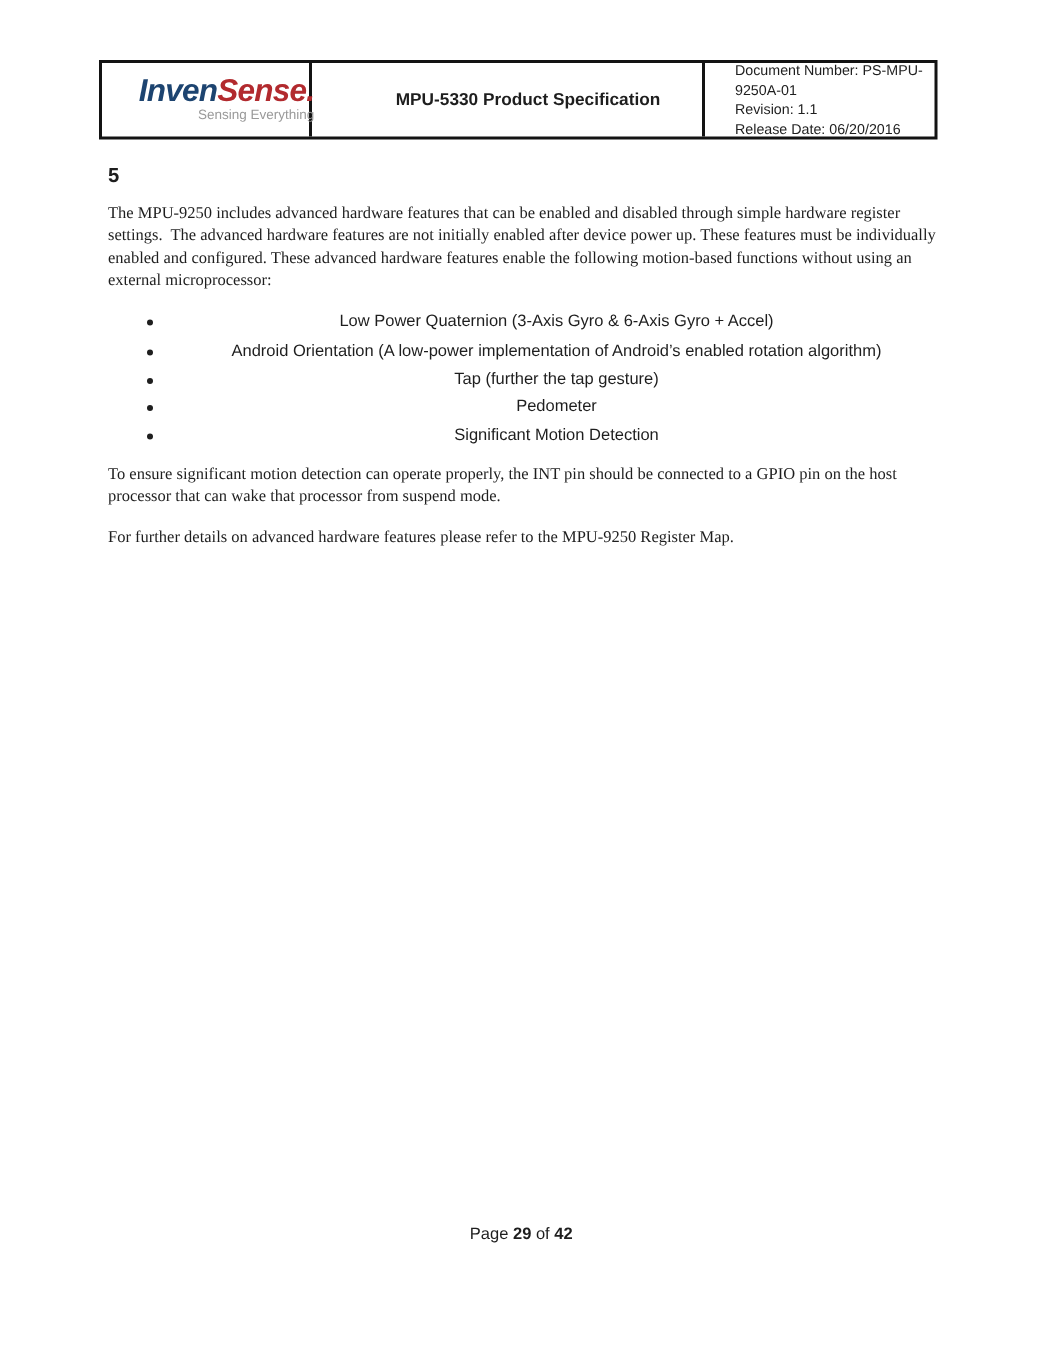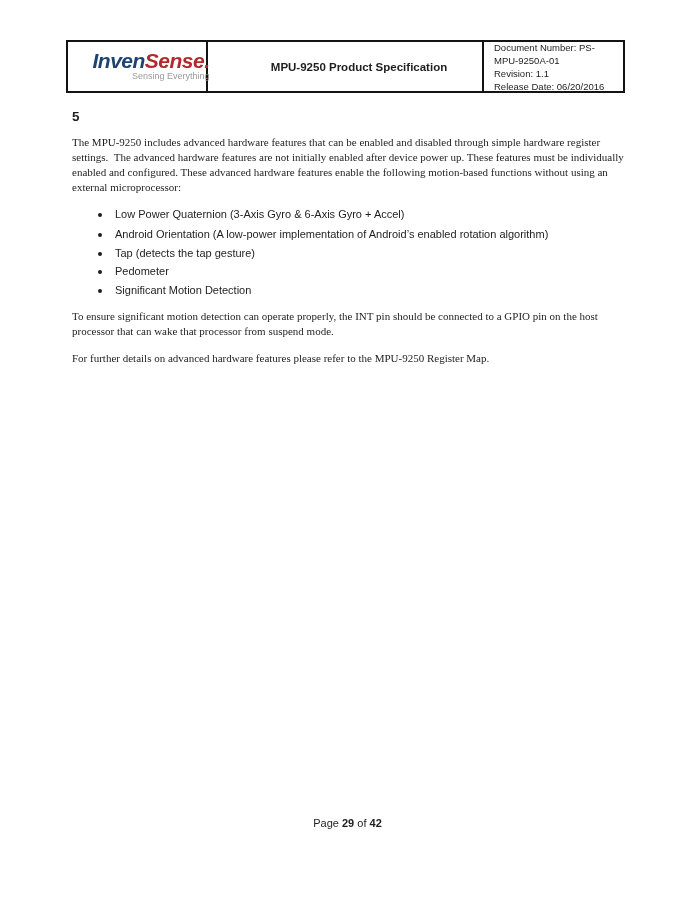--- a/index.html
+++ b/index.html
@@ -28,22 +28,22 @@
     border-right: 2px solid #131313;
     display: flex; align-items: center; justify-content: center;
   }
   .cell-title {
     flex: 1;
     border-right: 2px solid #131313;
     display: flex; align-items: center; justify-content: center;
     font-weight: bold; font-size: 11.5px;
   }
   .cell-docinfo {
-    width: 139px;
-    padding: 6px 4px 6px 10px;
+    width: 153px;
+    padding: 6px 4px 6px 20px;
     font-size: 9.5px;
     line-height: 13px;
     display: flex; flex-direction: column; justify-content: center;
   }
 
   .logo-block { line-height: 1; transform: translateY(-1px); }
   .logo-word {
     font-style: italic; font-weight: bold;
     font-size: 21px; letter-spacing: -0.5px;
     white-space: nowrap;
@@ -74,20 +74,21 @@
     display: flex;
   }
   .section-number { margin-right: 14px; }
   p { margin: 0 0 12px 0; font-family: Liberation Serif, serif; }
   p.pre { white-space: pre-wrap; }
 
   ul.feature-list {
     list-style: none;
     margin: 0 0 11px 0;
     padding: 0;
+    text-align: center;
   }
   ul.feature-list li {
     position: relative;
     padding-left: 43px;
     line-height: 15px;
     margin-bottom: 3.5px;
   }
   ul.feature-list li::before {
     content: "";
     position: absolute;
@@ -115,40 +116,40 @@
 <body>
 
 <div class="header-table">
   <div class="cell cell-logo">
     <div class="logo-block">
       <span class="logo-word"><span class="logo-blue">Inven</span><span class="logo-red">Sense</span><span class="logo-red">.</span></span>
       <span class="logo-tagline">Sensing Everything</span>
     </div>
   </div>
   <div class="cell cell-title">
-    <span>MPU-9250 Product Specification</span>
+    <span>MPU-5330 Product Specification</span>
   </div>
   <div class="cell cell-docinfo">
     <div>Document Number: PS-MPU-9250A-01</div>
     <div>Revision: 1.1</div>
     <div>Release Date: 06/20/2016</div>
   </div>
 </div>
 
 <div class="content">
   <h1 class="section-heading">
     <span class="section-number">5</span>
   </h1>
 
   <p class="pre">The MPU-9250 includes advanced hardware features that can be enabled and disabled through simple hardware register settings.  The advanced hardware features are not initially enabled after device power up. These features must be individually enabled and configured. These advanced hardware features enable the following motion-based functions without using an external microprocessor:</p>
 
   <ul class="feature-list">
     <li>Low Power Quaternion (3-Axis Gyro &amp; 6-Axis Gyro + Accel)</li>
     <li>Android Orientation (A low-power implementation of Android’s enabled rotation algorithm)</li>
-    <li>Tap (detects the tap gesture)</li>
+    <li>Tap (further the tap gesture)</li>
     <li>Pedometer</li>
     <li>Significant Motion Detection</li>
   </ul>
 
   <p>To ensure significant motion detection can operate properly, the INT pin should be connected to a GPIO pin on the host processor that can wake that processor from suspend mode.</p>
 
 
   <p>For further details on advanced hardware features please refer to the MPU-9250 Register Map.</p>
 </div>
 

